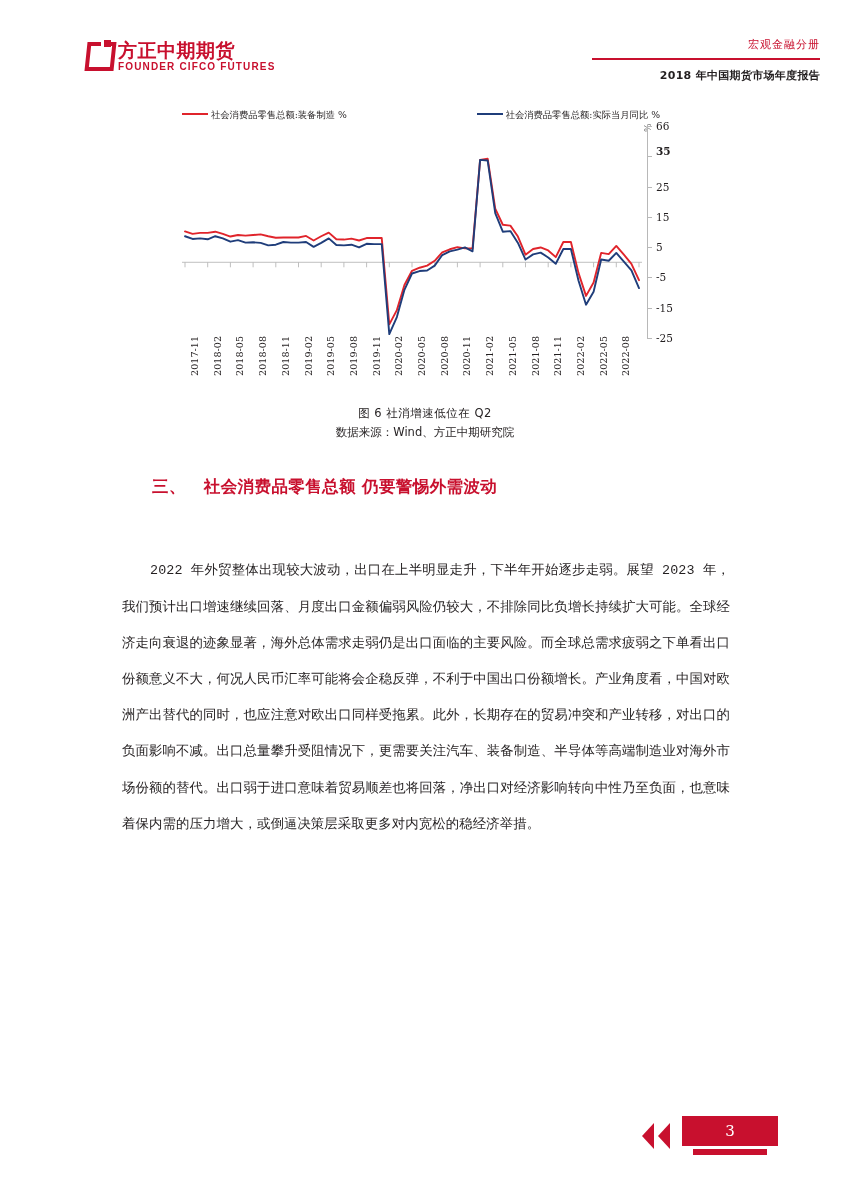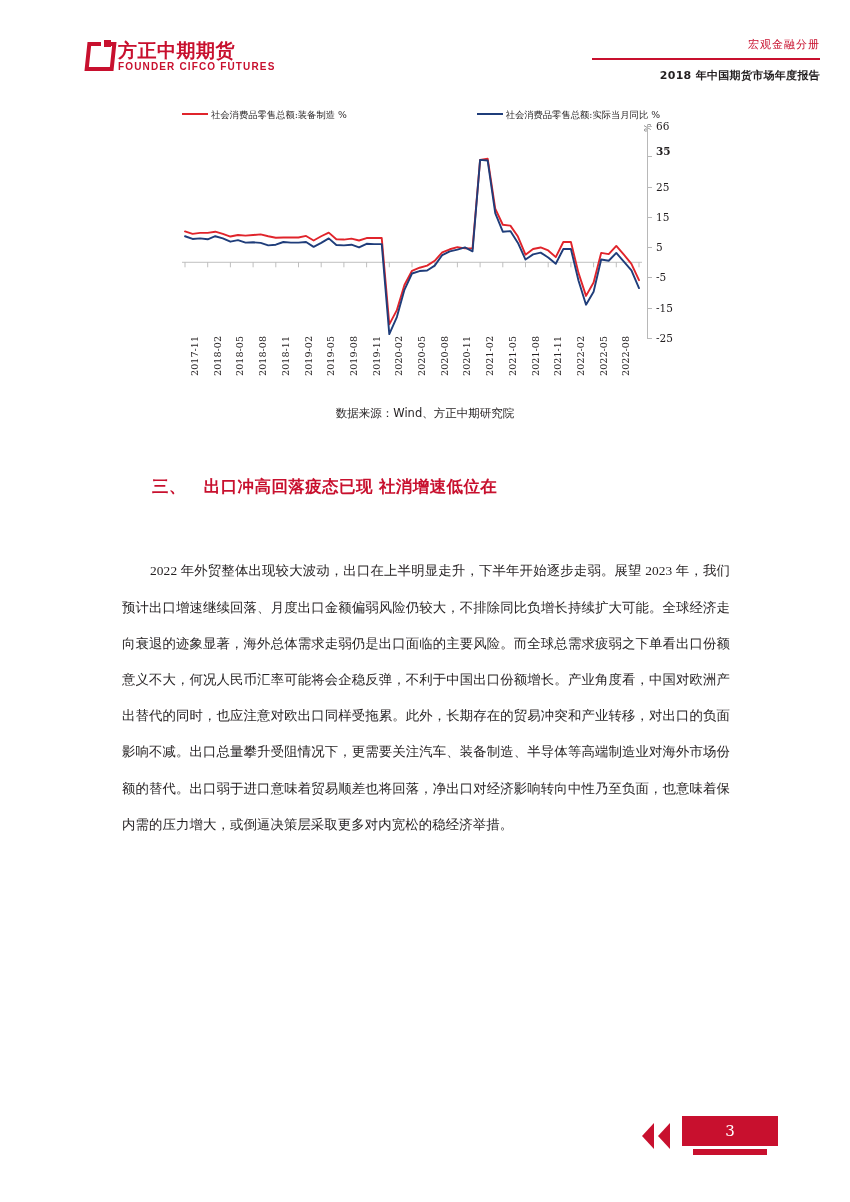--- a/index.html
+++ b/index.html
@@ -97,21 +97,21 @@
   .section-title {
     position:absolute; left:152px; top:476px; width:620px;
     font-family:"DejaVu Sans", sans-serif;
     font-size:16.5px; font-weight:bold; color:#c8102e;
     letter-spacing:0.4px;
   }
   .section-title .num { margin-right:18px; }
 
   .body-text {
     position:absolute; left:122px; top:540px; width:608px;
-    font-family:Liberation Serif, serif;
+    font-family:Liberation Mono, monospace;
     font-size:13.4px; color:#231f20;
     line-height:36.2px;
     text-align:justify;
     text-indent:28px;
     letter-spacing:0.1px;
   }
 
   
   .footer { position:absolute; left:0; bottom:40px; width:850px; height:46px; }
   .footer-inner { position:absolute; right:72px; top:0; display:flex; align-items:center; }
@@ -235,26 +235,27 @@
         <span class="xtick" style="left: 347.5px;">2021-08</span>
         <span class="xtick" style="left: 370.2px;">2021-11</span>
         <span class="xtick" style="left: 392.9px;">2022-02</span>
         <span class="xtick" style="left: 415.6px;">2022-05</span>
         <span class="xtick" style="left: 438.3px;">2022-08</span>
       </div>
 
   </div>
 
   <div class="caption">
+    <div class="c-fig">图 6  社消增速低位在 Q2</div>
     <div class="c-src">数据来源：Wind、方正中期研究院</div>
   </div>
 </div>
 
 <div class="section-title">
-  <span class="num">三、</span><span>出口冲高回落疲态已现 社消增速低位在</span>
+  <span class="num">三、</span><span>社会消费品零售总额 仍要警惕外需波动</span>
 </div>
 
 <p class="body-text">2022 年外贸整体出现较大波动，出口在上半明显走升，下半年开始逐步走弱。展望 2023 年，我们预计出口增速继续回落、月度出口金额偏弱风险仍较大，不排除同比负增长持续扩大可能。全球经济走向衰退的迹象显著，海外总体需求走弱仍是出口面临的主要风险。而全球总需求疲弱之下单看出口份额意义不大，何况人民币汇率可能将会企稳反弹，不利于中国出口份额增长。产业角度看，中国对欧洲产出替代的同时，也应注意对欧出口同样受拖累。此外，长期存在的贸易冲突和产业转移，对出口的负面影响不减。出口总量攀升受阻情况下，更需要关注汽车、装备制造、半导体等高端制造业对海外市场份额的替代。出口弱于进口意味着贸易顺差也将回落，净出口对经济影响转向中性乃至负面，也意味着保内需的压力增大，或倒逼决策层采取更多对内宽松的稳经济举措。</p>
 
 <div class="footer">
   <div class="footer-inner">
     <div class="chev">
       <svg width="42" height="30" viewBox="0 0 42 30">
         <path d="M20 2 L20 28 L8 15 Z" fill="#c8102e"></path>
         <path d="M36 2 L36 28 L24 15 Z" fill="#c8102e"></path>

